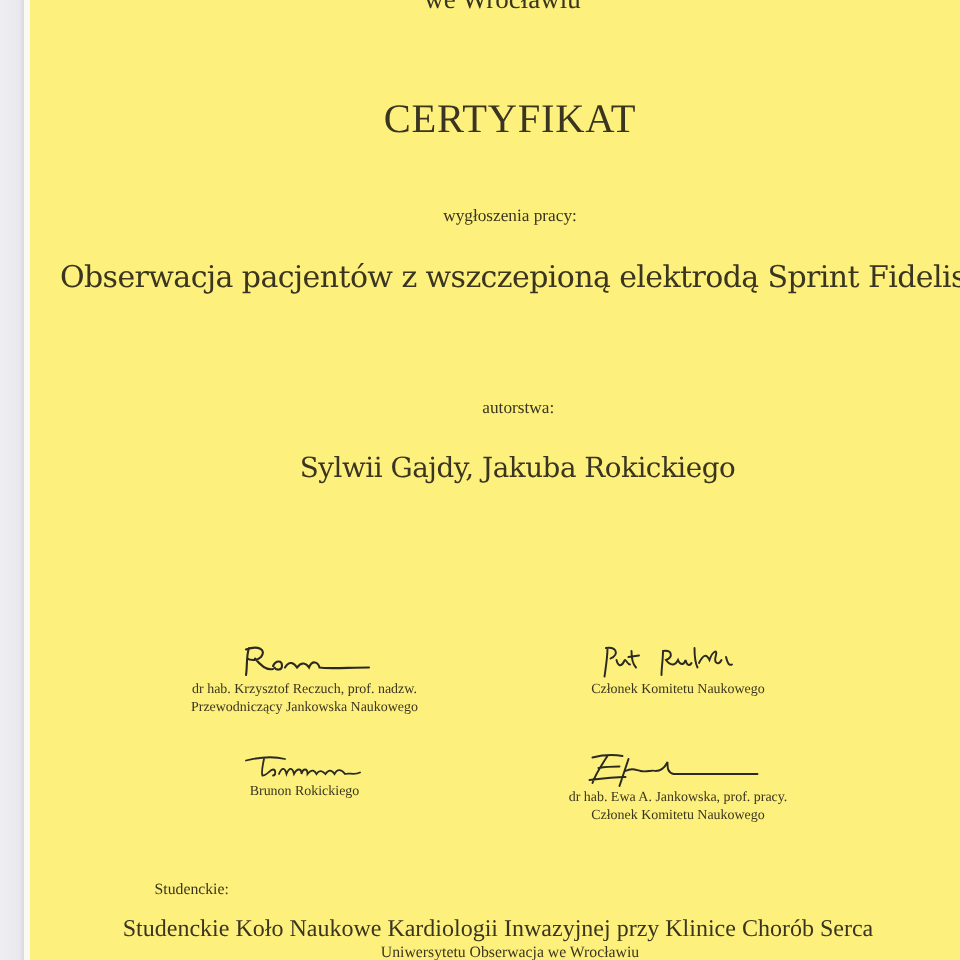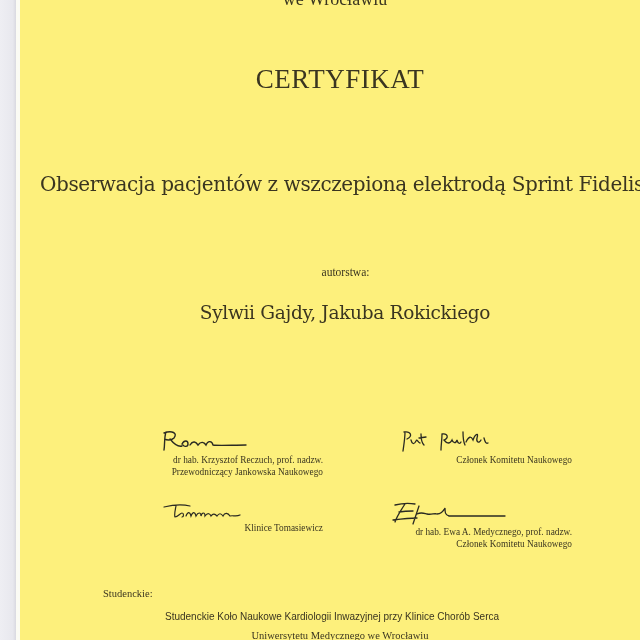--- a/index.html
+++ b/index.html
@@ -81,21 +81,21 @@
     .authors {
       top: 302px;
       font-size: 18.5px;
       font-family: "DejaVu Serif", serif;
       letter-spacing: -0.3px;
       padding-left: 30px;
     }
     .sig-block {
       position: absolute;
       width: 240px;
-      text-align: right;
+      text-align: center;
     }
     .sig-block svg {
       display: block;
       margin: 0 auto;
     }
     .sig-name, .sig-role {
       font-family: "Liberation Serif", serif;
       font-size: 9.3px;
       line-height: 12px;
       white-space: nowrap;
@@ -105,22 +105,22 @@
     .sig-3 { left: 63px;  top: 500px; }
     .sig-4 { left: 312px; top: 500px; }
     .organizer-label {
       top: 588px;
       left: 83px;
       font-size: 10.5px;
       font-family: "Liberation Serif", serif;
     }
     .organizer-line1 {
       top: 611px;
-      font-size: 10px;
-      font-family: Liberation Sans, sans-serif;
+      font-size: 16px;
+      font-family: Liberation Serif, serif;
       padding-left: 4px;
     }
     .organizer-line2 {
       top: 630px;
       font-size: 10.5px;
       font-family: "Liberation Serif", serif;
       padding-left: 20px;
     }
   </style>
 </head>
@@ -129,20 +129,21 @@
 <div class="page-wrap">
   <div class="scan-margin"></div>
   <div class="scan-edge"></div>
 
   <div class="certificate">
 
     <div class="abs top-cut">we Wrocławiu</div>
 
     <div class="abs center-x cert-title">CERTYFIKAT</div>
 
+    <div class="abs center-x label-small label-presentation">wygłoszenia pracy:</div>
 
     <div class="abs center-x work-title">Obserwacja pacjentów z wszczepioną elektrodą Sprint Fidelis</div>
 
     <div class="abs center-x label-small label-authorship">autorstwa:</div>
 
     <div class="abs center-x authors">Sylwii Gajdy, Jakuba Rokickiego</div>
 
     <div class="sig-block sig-1">
       <svg width="130" height="26" viewBox="0 0 130 26">
         <path d="M28 4 C26 10 27 16 26 22 M26 5 C34 2 40 5 36 10 C33 13 28 12 27 11 M32 11 C36 16 40 19 44 18 M44 16 C46 12 50 12 50 16 C50 19 46 19 45 17 M52 17 C55 12 58 14 60 17 C63 13 66 14 68 17 C70 12 74 13 75 17 C80 18 95 17 108 17" stroke="#2a2a22" stroke-width="1.4" fill="none" stroke-linecap="round"></path>
@@ -155,31 +156,31 @@
       <svg width="130" height="26" viewBox="0 0 130 26">
         <path d="M18 4 C18 10 17 16 16 23 M17 4 C24 3 26 8 20 11 M24 12 C25 16 27 17 29 13 C30 10 31 15 33 15 M34 6 C34 11 35 15 37 17 M32 10 L39 9 M55 6 C55 12 54 17 54 22 M55 6 C61 5 62 10 57 12 C60 16 63 16 65 12 C66 15 69 16 70 12 C71 16 73 16 74 14 M76 4 C76 10 77 15 78 17 M79 14 C82 8 84 8 86 12 C88 6 92 4 90 10 C89 14 92 16 94 12 M97 10 C98 14 99 16 101 15" stroke="#2a2a22" stroke-width="1.3" fill="none" stroke-linecap="round"></path>
       </svg>
       <div class="sig-role">Członek Komitetu Naukowego</div>
     </div>
 
     <div class="sig-block sig-3">
       <svg width="130" height="22" viewBox="0 0 130 22">
         <path d="M26 7 C34 5 44 4 52 6 M38 6 C37 11 36 15 37 17 C40 17 42 13 44 13 C46 13 46 17 44 17 M48 16 C50 11 52 12 53 16 C55 11 57 12 58 16 C60 12 63 12 63 16 C64 12 67 12 67 16 C70 12 72 14 73 16 C75 13 77 14 79 16 C81 13 83 13 85 16 C87 12 90 13 92 16 C95 15 98 17 102 15" stroke="#2a2a22" stroke-width="1.2" fill="none" stroke-linecap="round"></path>
       </svg>
-      <div class="sig-name">Klinice Tomasiewicz</div>
+      <div class="sig-name">Brunon Rokickiego</div>
     </div>
 
     <div class="sig-block sig-4">
       <svg width="150" height="26" viewBox="0 0 150 26">
         <path d="M18 5 C26 3 32 3 38 4 M28 4 C24 10 20 16 18 22 M22 12 C28 11 32 11 36 11 M16 20 C24 19 32 18 40 18 M42 6 C40 12 38 18 36 24 M40 14 C44 12 46 13 50 14 C54 15 58 13 60 14 C64 14 66 12 68 8 C68 12 68 15 72 16 C90 16 110 16 128 16" stroke="#2a2a22" stroke-width="1.3" fill="none" stroke-linecap="round"></path>
       </svg>
-      <div class="sig-name">dr hab. Ewa A. Medycznego, prof. nadzw.</div>
+      <div class="sig-name">dr hab. Ewa A. Jankowska, prof. pracy.</div>
       <div class="sig-role">Członek Komitetu Naukowego</div>
     </div>
 
     <div class="abs organizer-label">Studenckie:</div>
 
     <div class="abs center-x organizer-line1">Studenckie Koło Naukowe Kardiologii Inwazyjnej przy Klinice Chorób Serca</div>
 
-    <div class="abs center-x organizer-line2">Uniwersytetu Medycznego we Wrocławiu</div>
+    <div class="abs center-x organizer-line2">Uniwersytetu Obserwacja we Wrocławiu</div>
 
   </div>
 </div>
 
 </body></html>

